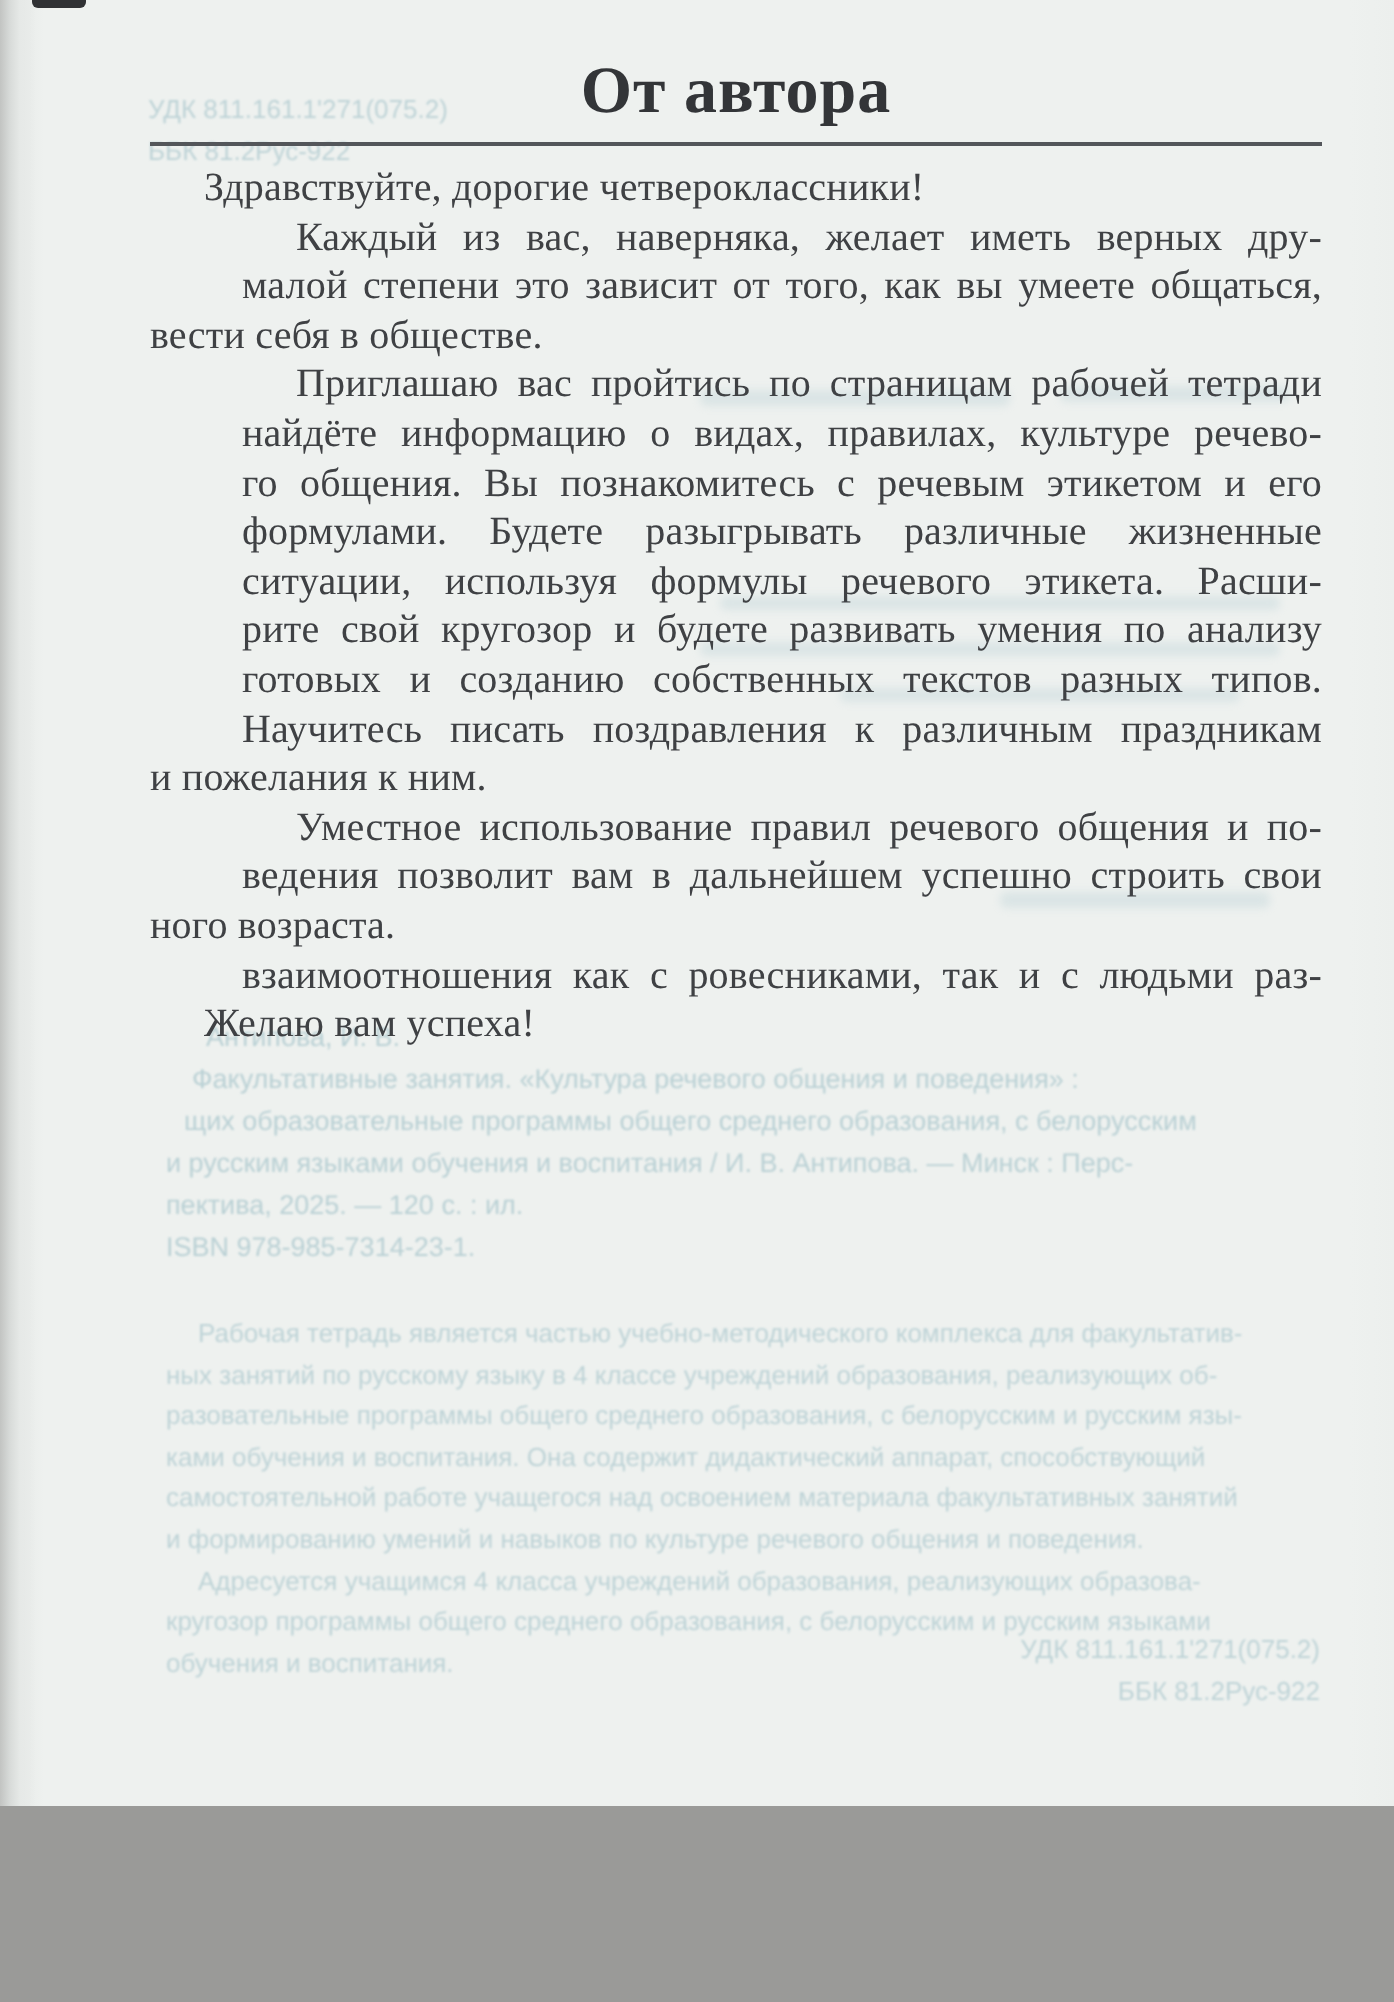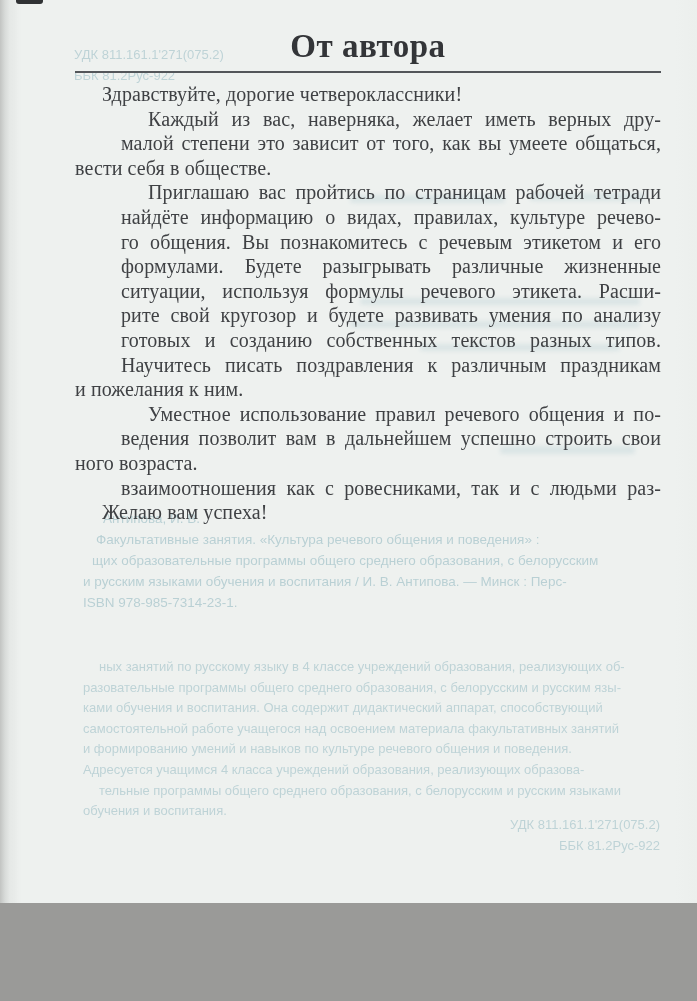--- a/index.html
+++ b/index.html
@@ -90,30 +90,32 @@
 
   <div class="bleed bleed-top-left">
       <div class="bl-line">УДК 811.161.1'271(075.2)</div>
       <div class="bl-line">ББК 81.2Рус-922</div>
     </div>
   <div class="bleed bleed-catalog">
       <div class="bl-line">Антипова, И. В.</div>
       <div class="bl-line">Факультативные занятия. «Культура речевого общения и поведения» :</div>
       <div class="bl-line">щих образовательные программы общего среднего образования, с белорусским</div>
       <div class="bl-line">и русским языками обучения и воспитания / И. В. Антипова. — Минск : Перс-</div>
+      <div class="bl-line">пектива, 2025. — 120 с. : ил.</div>
       <div class="bl-line">ISBN 978-985-7314-23-1.</div>
     </div>
   <div class="bleed bleed-annotation">
+      <div class="bl-line">Рабочая тетрадь является частью учебно-методического комплекса для факультатив-</div>
       <div class="bl-line">ных занятий по русскому языку в 4 классе учреждений образования, реализующих об-</div>
       <div class="bl-line">разовательные программы общего среднего образования, с белорусским и русским язы-</div>
       <div class="bl-line">ками обучения и воспитания. Она содержит дидактический аппарат, способствующий</div>
       <div class="bl-line">самостоятельной работе учащегося над освоением материала факультативных занятий</div>
       <div class="bl-line">и формированию умений и навыков по культуре речевого общения и поведения.</div>
       <div class="bl-line">Адресуется учащимся 4 класса учреждений образования, реализующих образова-</div>
-      <div class="bl-line">тельные программы общего среднего образования, с белорусским и русским языками</div>
+      <div class="bl-line">кругозор программы общего среднего образования, с белорусским и русским языками</div>
       <div class="bl-line">обучения и воспитания.</div>
     </div>
   <div class="bleed bleed-imprint">
       <div class="bl-line">УДК 811.161.1'271(075.2)</div>
       <div class="bl-line">ББК 81.2Рус-922</div>
     </div>
 
   <div class="smudge" style="left:350px; top:195px; width:155px; height:8px;"></div>
   <div class="smudge" style="left:530px; top:193px; width:115px; height:8px;"></div>
   <div class="smudge" style="left:360px; top:298px; width:280px; height:7px;"></div>

